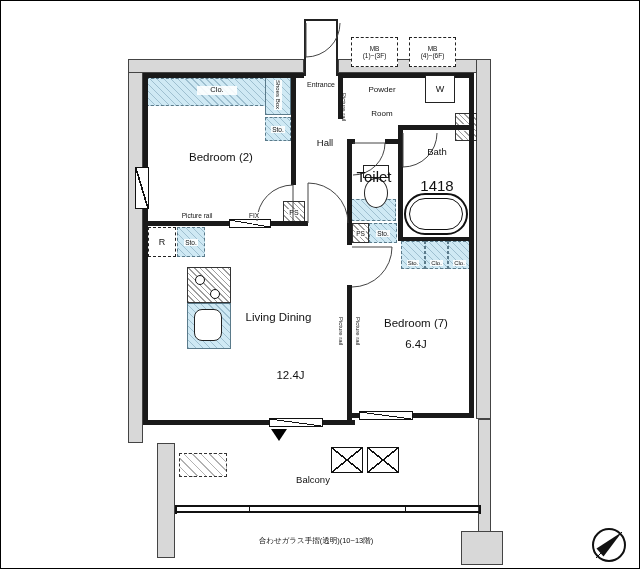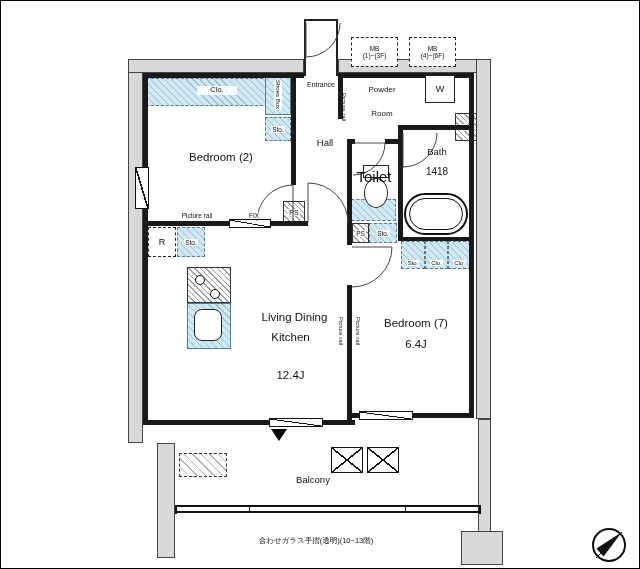--- a/index.html
+++ b/index.html
@@ -164,24 +164,23 @@
 
   <div class="lbl" style="left:300px;top:80px;width:40px;font-size:7px">Entrance</div>
   <div class="lbl" style="left:303px;top:137px;width:42px;font-size:9.5px">Hall</div>
 
   <div class="lbl" style="left:352px;top:84px;width:58px;font-size:8px">Powder</div>
   <div class="lbl" style="left:352px;top:108px;width:58px;font-size:8px">Room</div>
 
   <div class="lbl" style="left:350px;top:167px;width:46px;font-size:15px">Toilet</div>
 
   <div class="lbl" style="left:412px;top:146px;width:48px;font-size:9.5px">Bath</div>
-  <div class="lbl" style="left:412px;top:165px;width:48px;font-size:10px">1418</div>
-
-  <div class="lbl" style="left:236px;top:310px;width:115px;font-size:11.5px">Living Dining</div>
-  <div class="lbl" style="left:232px;top:330px;width:115px;font-size:11.5px">Kitchen</div>
+  <div class="lbl" style="left:412px;top:176px;width:48px;font-size:15px">1418</div>
+
+  <div class="lbl" style="left:220px;top:310px;width:115px;font-size:11.5px">Living Dining</div>
   <div class="lbl" style="left:232px;top:368px;width:115px;font-size:11.5px">12.4J</div>
 
   <div class="lbl" style="left:364px;top:316px;width:102px;font-size:11.5px">Bedroom (7)</div>
   <div class="lbl" style="left:364px;top:337px;width:102px;font-size:11.5px">6.4J</div>
 
   <div class="lbl" style="left:278px;top:474px;width:68px;font-size:9.5px">Balcony</div>
 
   <div class="lbl tag" style="left:166px;top:211px;width:60px;font-size:6.5px">Picture rail</div>
   <div class="lbl tag" style="left:240px;top:211px;width:26px;font-size:6.5px">FIX</div>
   <div class="lbl vtext" style="left:339px;top:74px;height:64px;font-size:6px">Picture rail</div>

